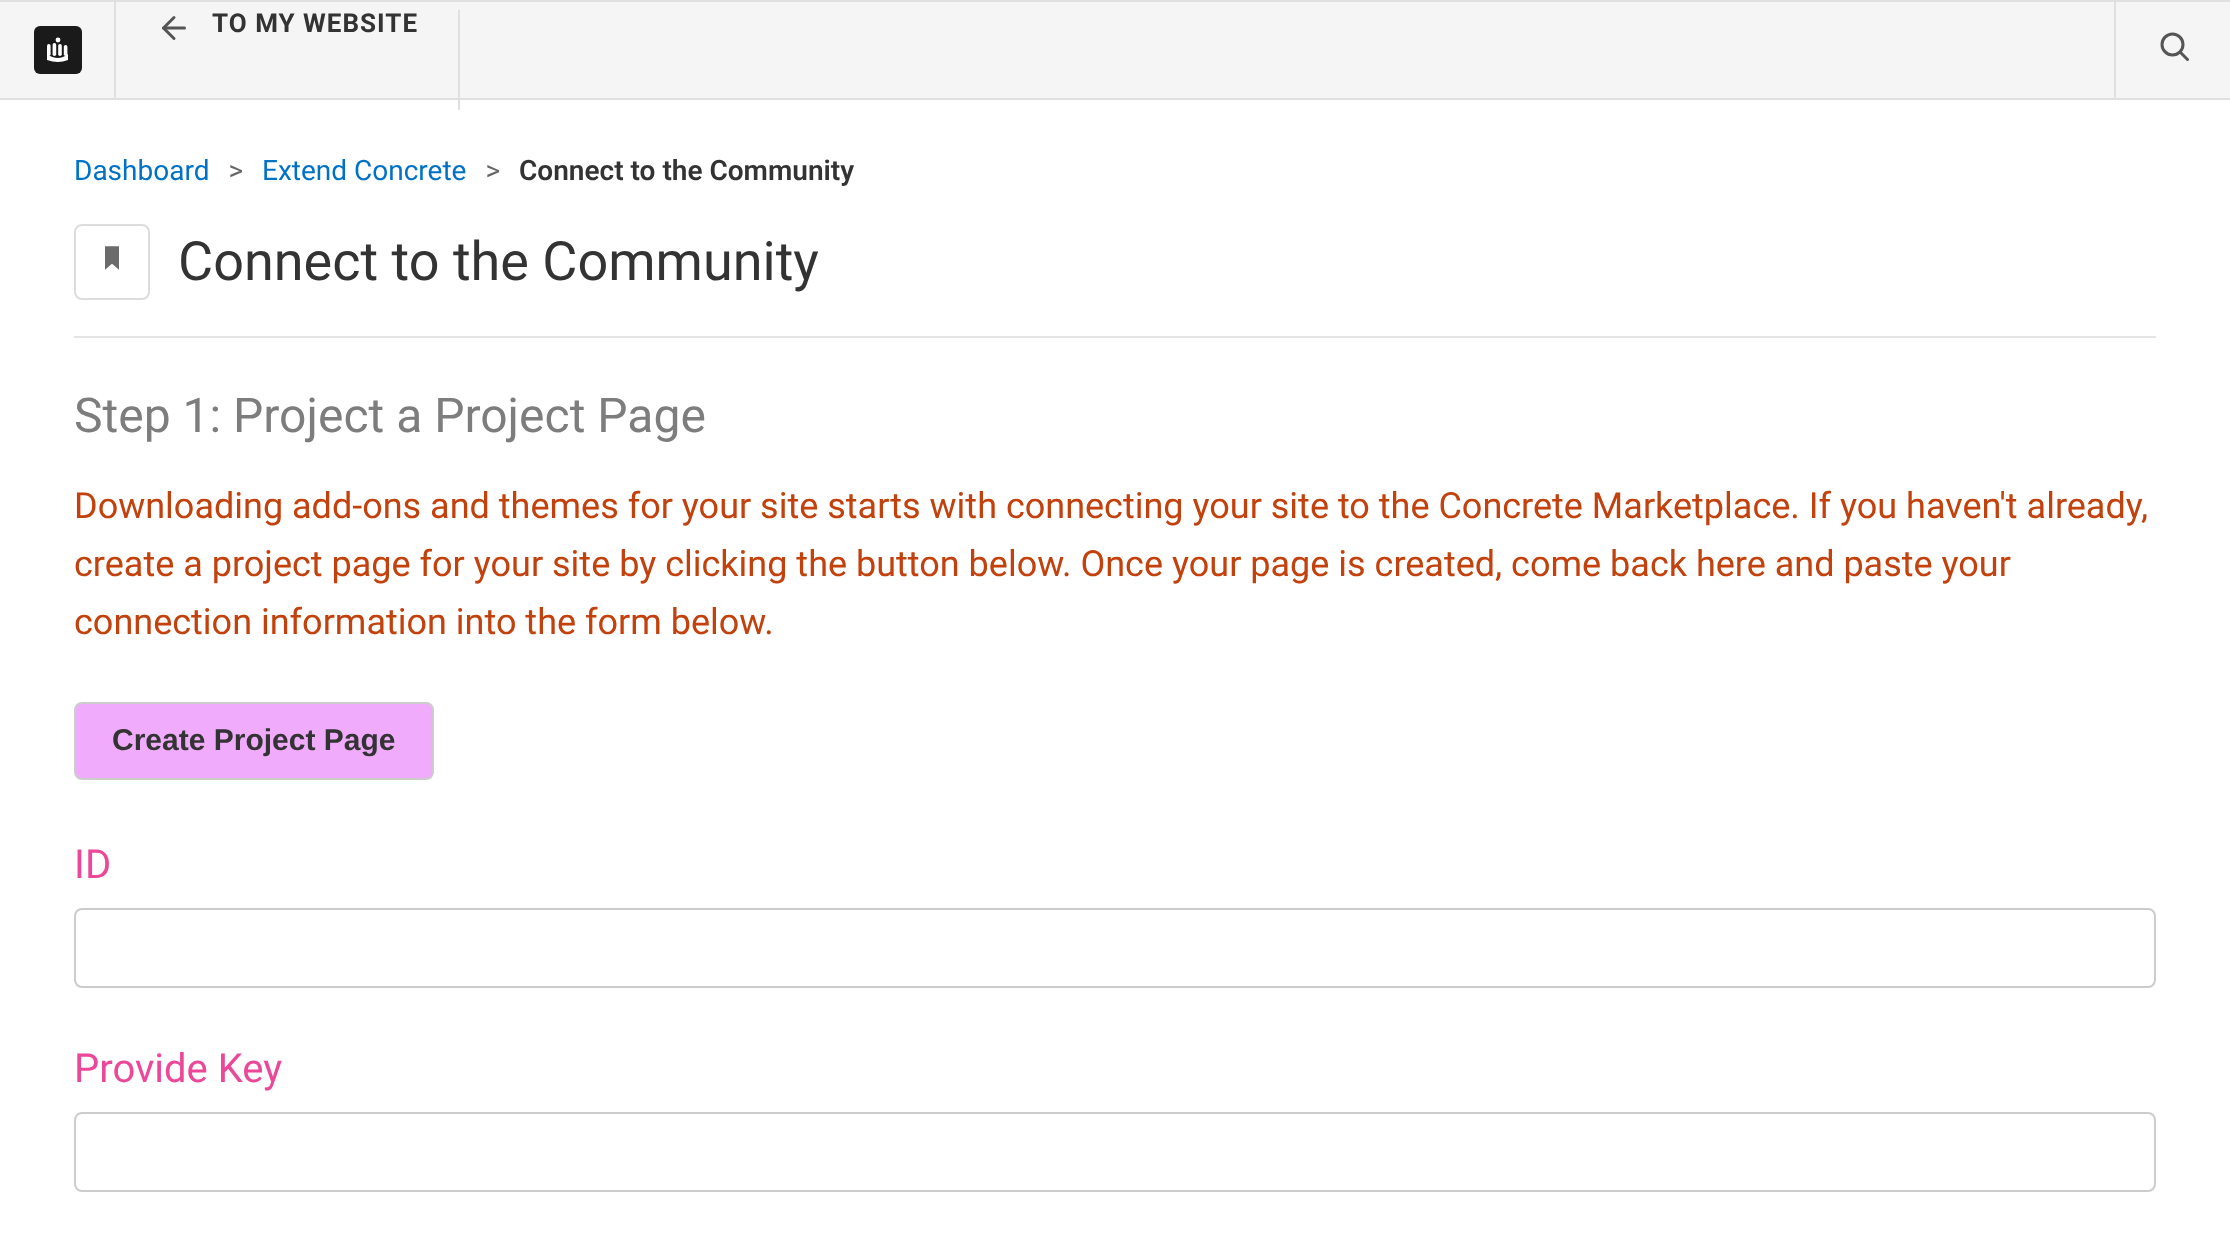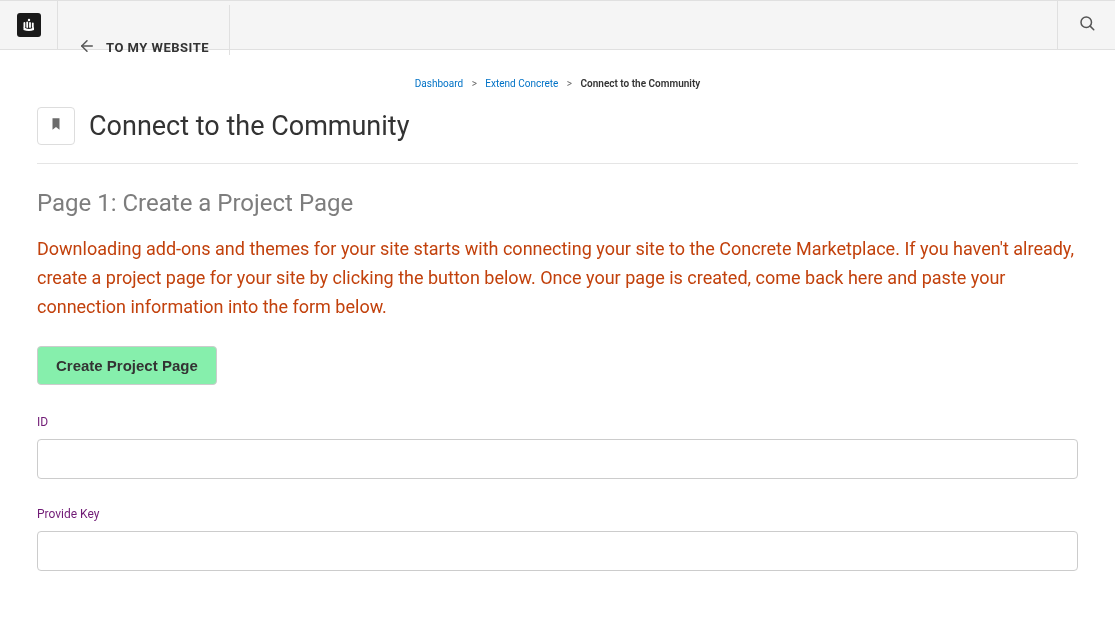--- a/index.html
+++ b/index.html
@@ -32,21 +32,21 @@
       width: 24px;
       height: 24px;
       background: #1a1a1a;
       border-radius: 3px;
       display: flex;
       align-items: center;
       justify-content: center;
     }
     .back-link-cell {
       display: flex;
-      align-items: flex-end;
+      align-items: flex-start;
       padding: 0 20px;
       height: 50px;
       border-right: 1px solid #e0e0e0;
       cursor: pointer;
       margin-top: 10px;
     }
     .back-arrow {
       color: #666;
       margin-right: 10px;
       display: flex;
@@ -68,22 +68,21 @@
       align-items: center;
       justify-content: center;
       border-left: 1px solid #e0e0e0;
       cursor: pointer;
     }
     .content {
       padding: 0 37px;
     }
     .breadcrumb {
       padding: 28px 0 18px 0;
-      font-size: 10px;
-      text-align: center;
+      font-size: 14px;
     }
     .breadcrumb a {
       color: #0072c6;
       text-decoration: none;
     }
     .breadcrumb-sep {
       color: #666;
       margin: 0 6px;
     }
     .breadcrumb-current {
@@ -124,30 +123,30 @@
       font-size: 18px;
       line-height: 1.6;
       color: #c2410c;
       margin-bottom: 25px;
     }
     .btn {
       display: inline-block;
       padding: 10px 18px;
       border: 1px solid #ccc;
       border-radius: 4px;
-      background: #86efac;
+      background: #f0abfc;
       font-size: 15px;
       font-weight: 700;
       color: #333;
       cursor: pointer;
       margin-bottom: 30px;
     }
     .field-label {
-      font-size: 12px;
-      color: #701a75;
+      font-size: 20px;
+      color: #ec4899;
       margin-bottom: 10px;
     }
     .text-input {
       width: 100%;
       height: 40px;
       border: 1px solid #ccc;
       border-radius: 4px;
       padding: 0 12px;
       font-size: 15px;
       margin-bottom: 28px;
@@ -203,21 +202,21 @@
     <div class="bookmark-btn">
       <span>
         <svg width="14" height="18" viewBox="0 0 24 24" fill="#6b6b6b">
           <path d="M6 2 h12 v20 l-6-5 -6 5 Z"></path>
         </svg>
       </span>
     </div>
     <h1 class="page-title">Connect to the Community</h1>
   </div>
 
-  <h2 class="step-heading">Page 1: Create a Project Page</h2>
+  <h2 class="step-heading">Step 1: Project a Project Page</h2>
   <p class="step-text">Downloading add-ons and themes for your site starts with connecting your site to the Concrete Marketplace. If you haven't already, create a project page for your site by clicking the button below. Once your page is created, come back here and paste your connection information into the form below.</p>
   <button class="btn">Create Project Page</button>
 
 
   <div class="field-label">ID</div>
   <input type="text" class="text-input" value="" style="">
 
   <div class="field-label">Provide Key</div>
   <input type="text" class="text-input" value="" style="">
 

